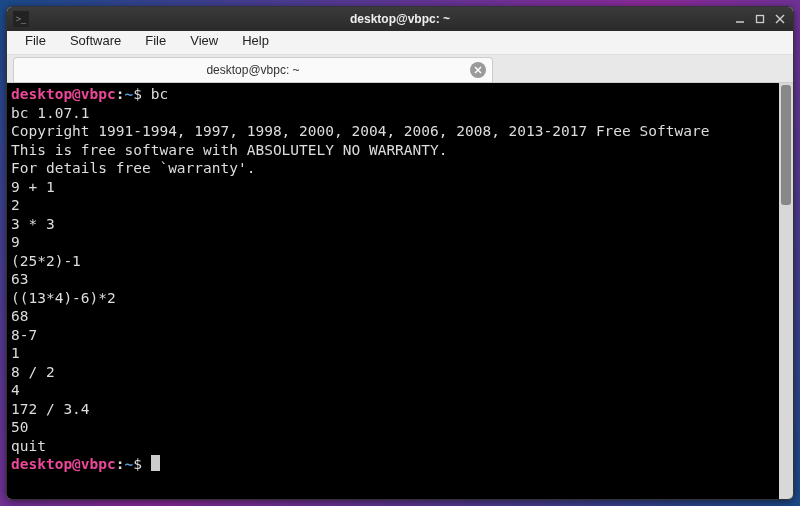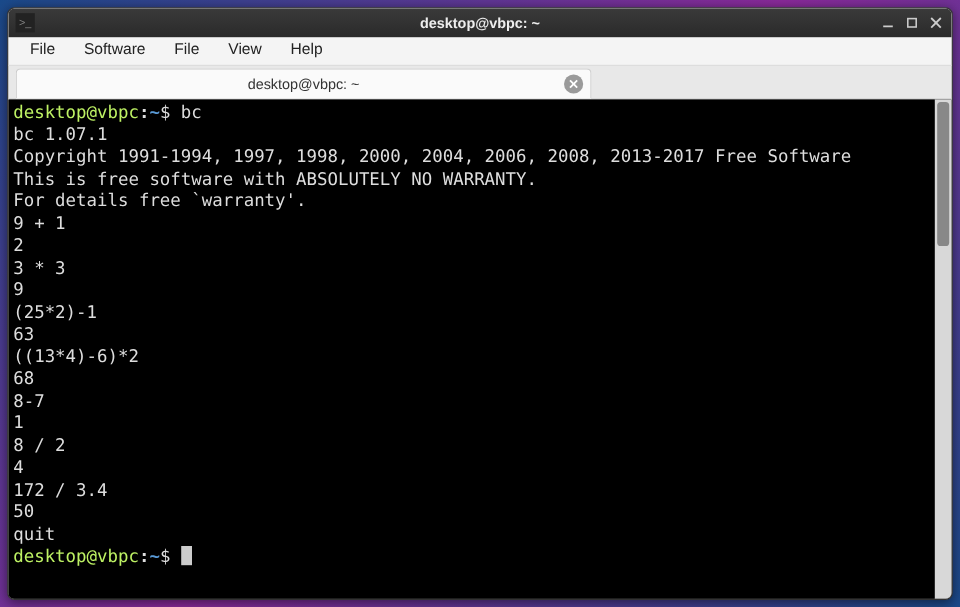--- a/index.html
+++ b/index.html
@@ -131,21 +131,21 @@
       background: #000;
       color: #ddd;
       font-family: "DejaVu Sans Mono", "Liberation Mono", monospace;
       font-size: 14.5px;
       line-height: 18.5px;
       padding: 2px 4px;
       white-space: pre;
       overflow: hidden;
       margin-right: 14px;
     }
-    .prompt-user { color: #bef264; font-weight: normal; }
+    .prompt-user { color: #ec4899; font-weight: bold; }
     .prompt-colon { color: #ddd; font-weight: bold; }
     .prompt-path { color: #5a9ad6; font-weight: bold; }
     .prompt-dollar { color: #ddd; }
     .cursor {
       display: inline-block;
       width: 9px;
       height: 16px;
       background: #ccc;
       vertical-align: text-bottom;
       margin-bottom: 1px;

